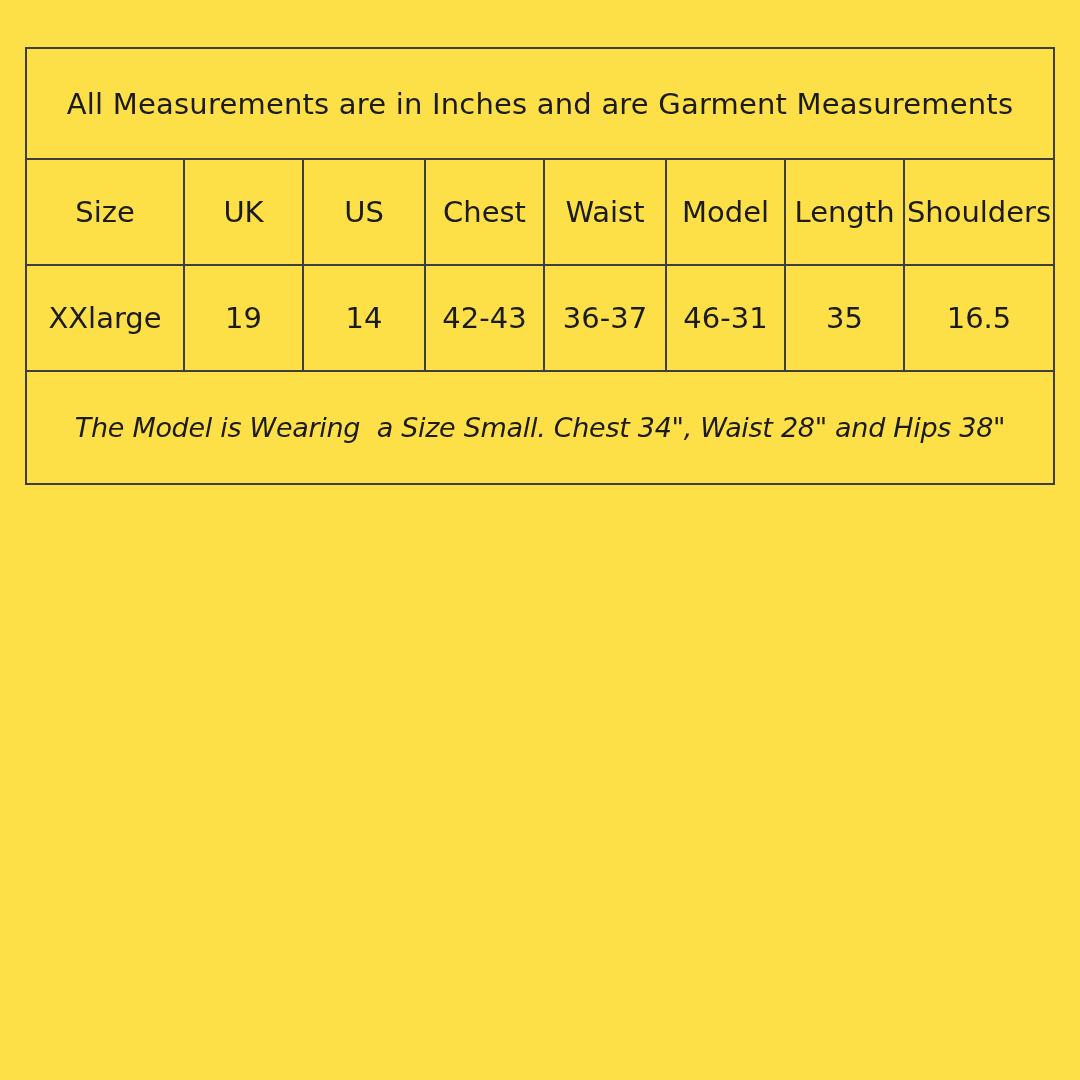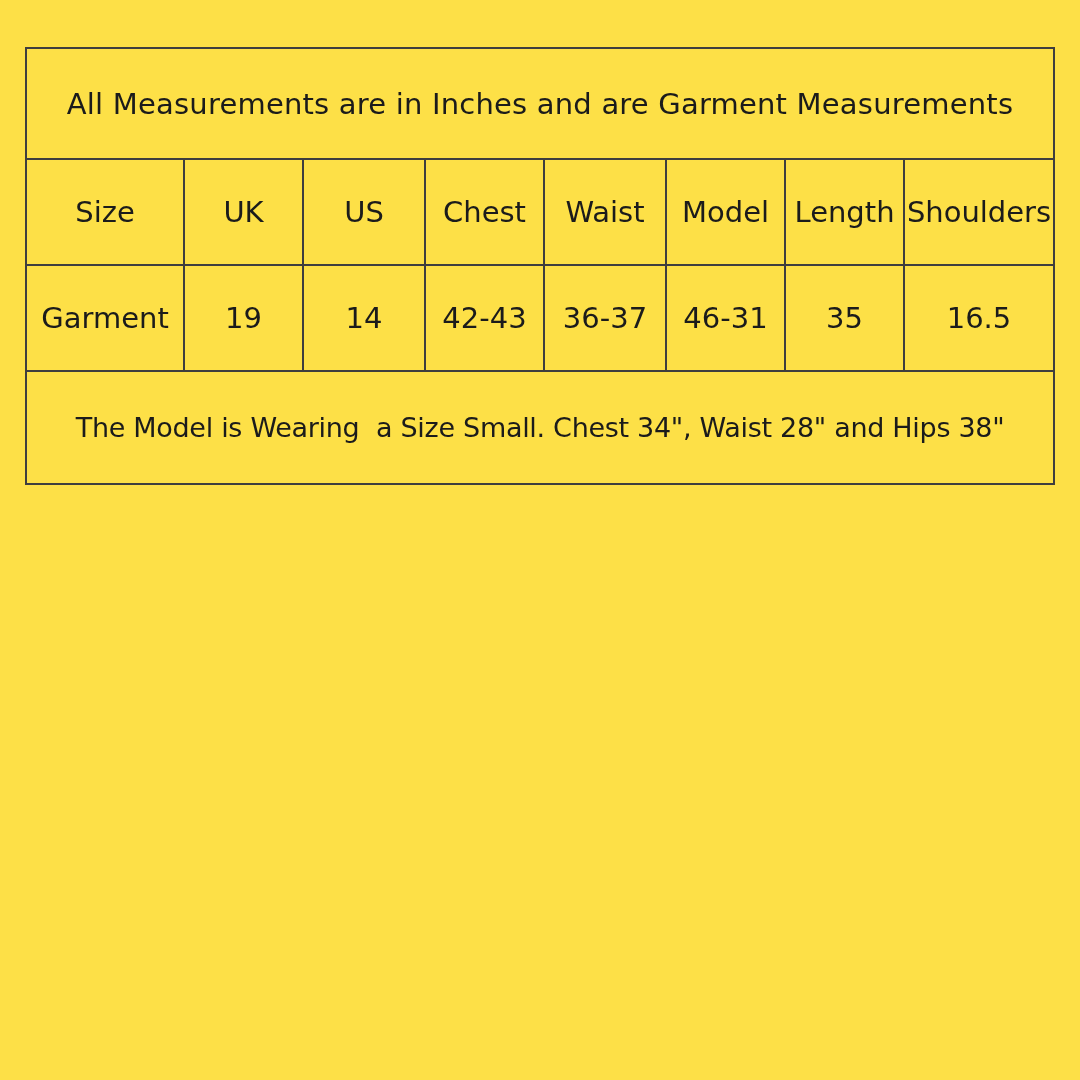--- a/index.html
+++ b/index.html
@@ -54,20 +54,21 @@
     height: 104px;
   }
   tr.header-row td {
     letter-spacing: 0px;
   }
   tr.footer-row td {
     height: 111px;
     font-size: 27px;
     letter-spacing: -0.3px;
     white-space: pre; 
+    font-style: italic;
   }
 </style>
 </head>
 <body>
 
 <div class="page">
   <table class="size-chart">
     <colgroup>
       <col class="c-size">
         <col class="c-uk">
@@ -93,21 +94,21 @@
         <td>Length</td>
         <td>Shoulders</td>
       </tr>
 
 
 
 
 
 
       <tr class="data-row">
-        <td>Garment</td>
+        <td>XXlarge</td>
         <td>19</td>
         <td>14</td>
         <td>42-43</td>
         <td>36-37</td>
         <td>46-31</td>
         <td>35</td>
         <td>16.5</td>
       </tr>
 
       <tr class="footer-row">

